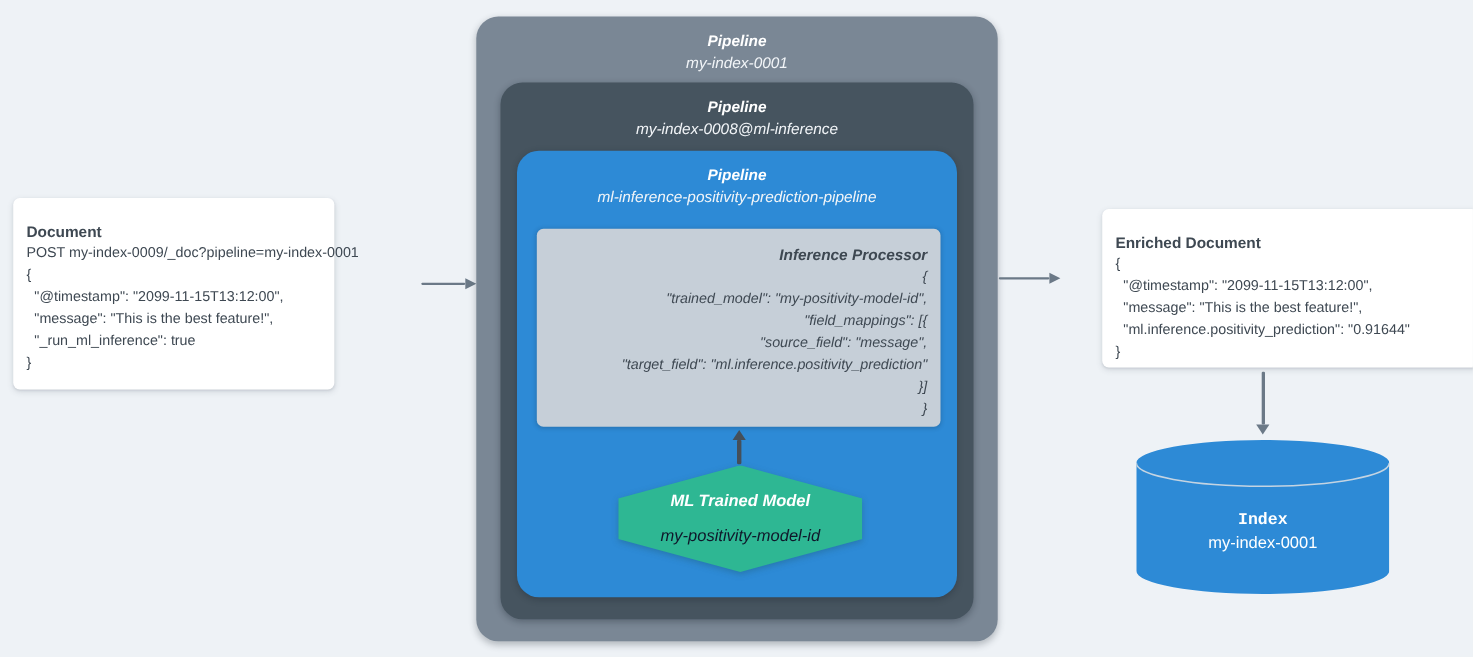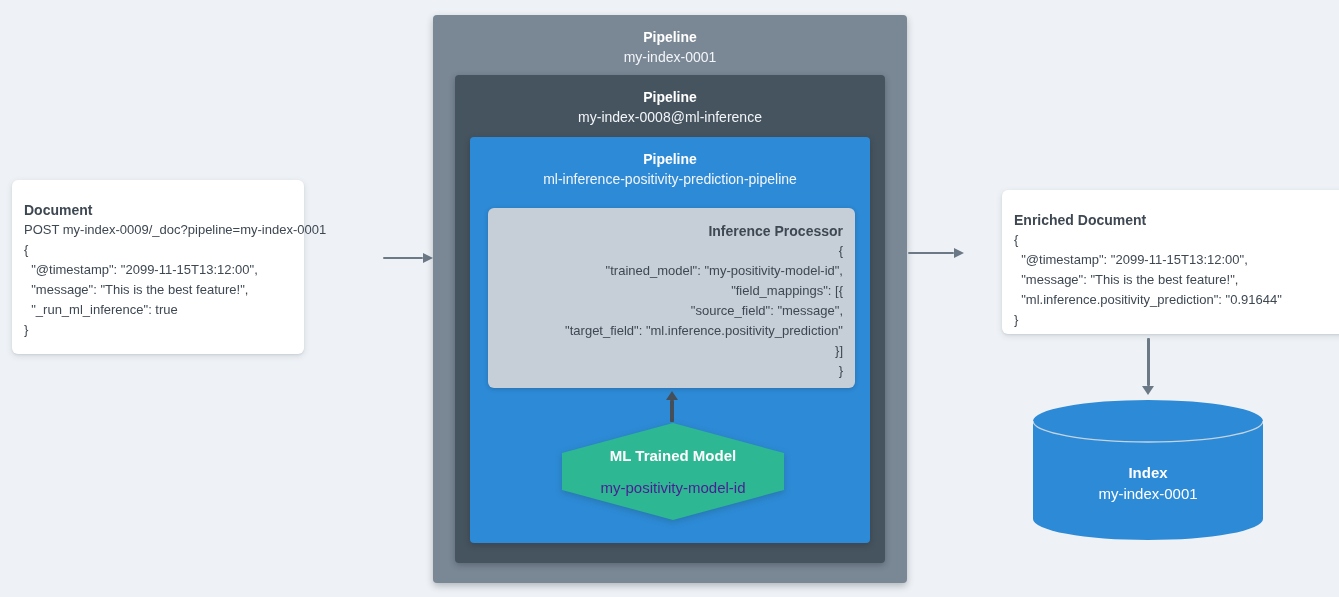--- a/index.html
+++ b/index.html
@@ -10,21 +10,21 @@
   
   .card{
     position:absolute;background:#ffffff;border-radius:6px;
     box-shadow:0 2px 6px rgba(60,72,84,0.14),0 1px 2px rgba(60,72,84,0.10);
     padding:20px 12px 12px 12px;box-sizing:border-box;
   }
   .card-title{font-weight:700;font-size:14px;line-height:20px;}
   .code{font-size:13px;line-height:20px;}
   .code div{white-space:pre;}
   
-  .pl-box{position:absolute;border-radius:4px;box-sizing:border-box;text-align:center;}
+  .pl-box{position:absolute;border-radius:20px;box-sizing:border-box;text-align:center;font-style:italic;}
   .pl-outer{left:433px;top:15px;width:474px;height:568px;background:#7a8795;
     box-shadow:0 3px 7px rgba(40,50,60,0.30);}
   .pl-mid{left:22px;top:60px;width:430px;height:488px;background:#46545f;
     box-shadow:0 2px 6px rgba(20,30,40,0.30);}
   .pl-blue{left:15px;top:62px;width:400px;height:406px;background:#2d8ad6;
     box-shadow:0 2px 6px rgba(20,30,40,0.28);}
   .pl-title{font-weight:700;font-size:14px;line-height:20px;color:#ffffff;padding-top:12px;}
   .pl-name{font-size:14px;line-height:20px;color:#f2f5f8;}
   
   .processor{
@@ -35,40 +35,40 @@
   .processor .card-title{font-size:14px;}
   
   .hex-wrap{position:absolute;left:92px;top:286px;width:222px;height:97px;
     filter:drop-shadow(0 2px 3px rgba(20,60,50,0.25));}
   .hexagon{
     width:100%;height:100%;background:#2eb793;
     clip-path:polygon(50% 0%,100% 31%,100% 69%,50% 100%,0% 69%,0% 31%);
     display:flex;flex-direction:column;justify-content:center;align-items:center;gap:11px;
   }
   .hex-title{font-weight:700;font-size:15px;line-height:21px;color:#ffffff;}
-  .hex-name{font-size:15px;line-height:21px;color:#4c1d95;}
+  .hex-name{font-size:15px;line-height:21px;color:#0f172a;}
   
   .h-arrow{position:absolute;display:flex;align-items:center;height:12px;}
   .h-arrow .line{flex:1;height:2px;background:#6b7987;border-radius:1px;}
   .h-arrow .head{width:0;height:0;border-left:10px solid #6b7987;
     border-top:5px solid transparent;border-bottom:5px solid transparent;}
   .v-arrow{position:absolute;display:flex;flex-direction:column;align-items:center;width:14px;}
   .v-arrow .line{width:3px;flex:1;background:#6b7987;border-radius:1px;}
   .v-arrow .head{width:0;height:0;border-top:9px solid #6b7987;
     border-left:6px solid transparent;border-right:6px solid transparent;}
   .up-arrow{position:absolute;display:flex;flex-direction:column;align-items:center;width:14px;}
   .up-arrow .head{width:0;height:0;border-bottom:9px solid #454f59;
     border-left:6px solid transparent;border-right:6px solid transparent;}
   .up-arrow .line{width:4px;flex:1;background:#454f59;border-radius:1px;}
   
   .cylinder{position:absolute;left:1033px;top:400px;width:230px;height:140px;}
   .cyl-label{
     position:absolute;left:0;top:62px;width:100%;text-align:center;color:#ffffff;
   }
-  .cyl-title{font-weight:700;font-size:15px;line-height:21px;}
+  .cyl-title{font-weight:700;font-size:15px;line-height:21px;font-family:Liberation Mono, monospace;}
   .cyl-name{font-size:15px;line-height:21px;}
 </style>
 </head>
 <body>
 
 <div class="canvas">
 
   <div class="card" style="left:12px;top:180px;width:292px;height:174px;">
     <div class="card-title">Document</div>
     <div class="code">

